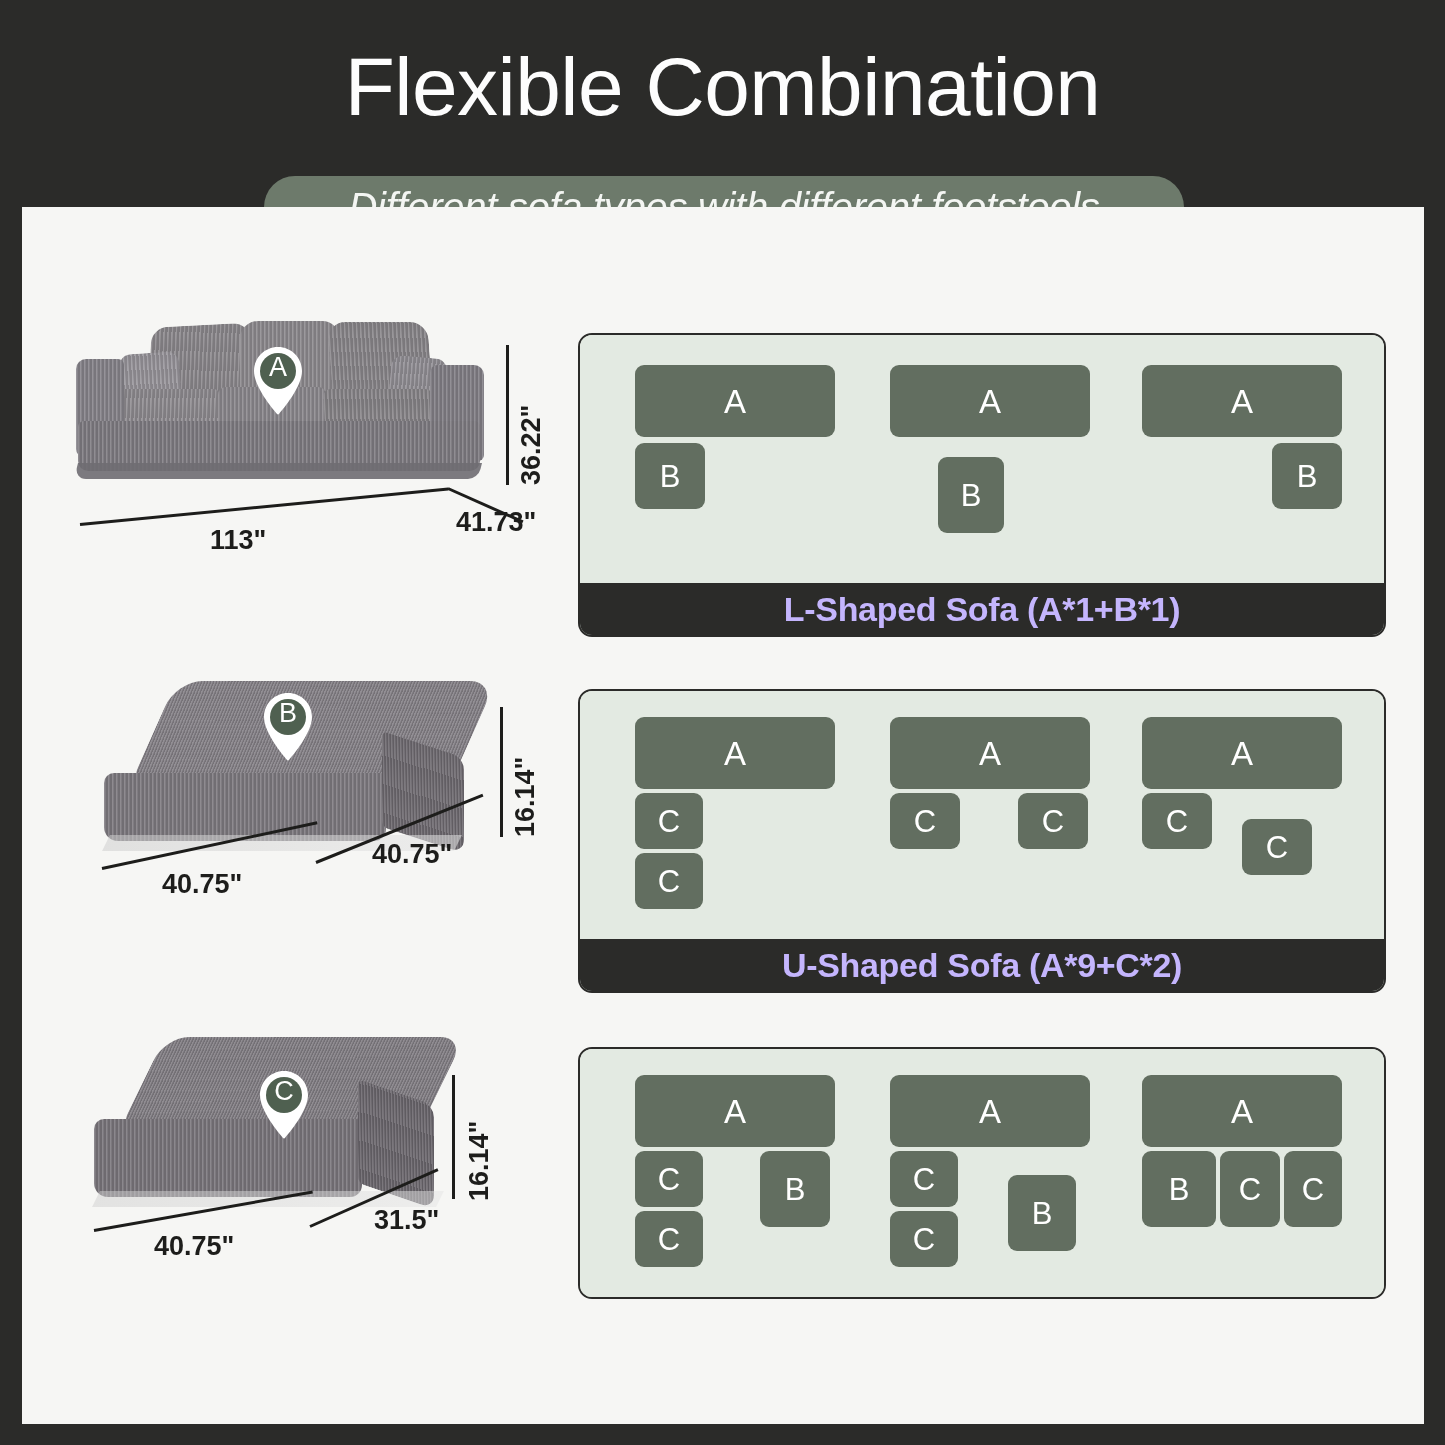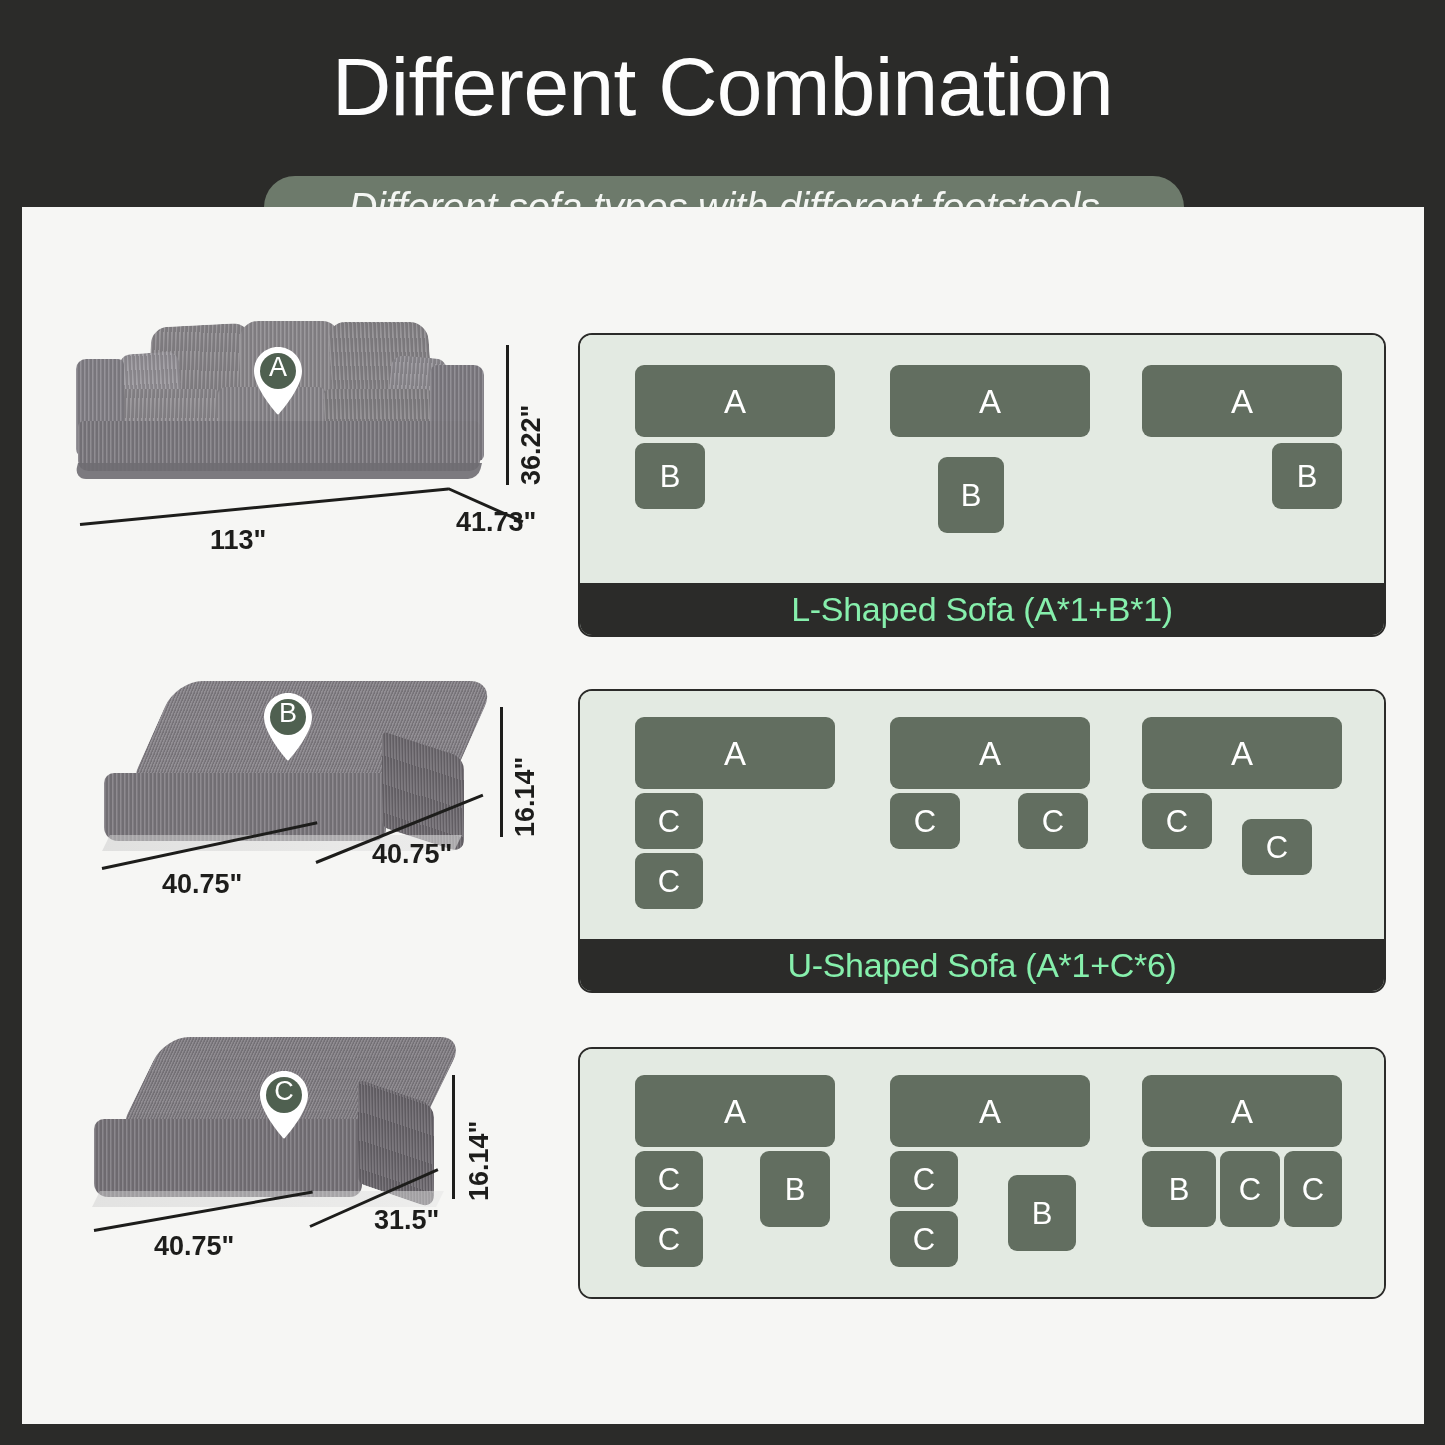--- a/index.html
+++ b/index.html
@@ -104,23 +104,23 @@
     position:relative;
     height:248px;
     background:#e3eae2;
   }
   .card-footer {
     height:52px;
     background:#2b2b29;
     display:flex; align-items:center; justify-content:center;
   }
   .card-footer span {
-    color:#86efac;
+    color:#c4b5fd;
     font-size:34px;
-    font-weight:400;
+    font-weight:700;
     letter-spacing:-0.3px;
     white-space:nowrap;
   }
 
   
   .cfg { position:absolute; top:0; height:248px; }
   .blk {
     position:absolute;
     background:#626e60;
     border-radius:9px;
@@ -153,21 +153,21 @@
   }
 
   .dline { position:absolute; background:#1d1d1b; }
 </style>
 </head>
 <body>
 
 <div id="frame">
 
   <div id="header">
-    <div id="title">Different Combination</div>
+    <div id="title">Flexible Combination</div>
     <div id="subtitle-pill">
       <span id="subtitle-text">Different sofa types with different footstools</span>
     </div>
   </div>
 
   <div id="panel">
 
     <div class="product" style="left:30px; top:110px; height:230px;">
 
       <div class="sofa-wrap" style="left:20px; top:0px; width:420px; height:190px;">
@@ -292,21 +292,21 @@
             <div class="blk small" style="left: 55px; top: 162px; width: 68px; height: 56px;">C</div>
             <div class="blk" style="left: 310px; top: 26px; width: 200px; height: 72px;">A</div>
             <div class="blk small" style="left: 310px; top: 102px; width: 70px; height: 56px;">C</div>
             <div class="blk small" style="left: 438px; top: 102px; width: 70px; height: 56px;">C</div>
             <div class="blk" style="left: 562px; top: 26px; width: 200px; height: 72px;">A</div>
             <div class="blk small" style="left: 562px; top: 102px; width: 70px; height: 56px;">C</div>
             <div class="blk small" style="left: 662px; top: 128px; width: 70px; height: 56px;">C</div>
           </div>
       </div>
       <div class="card-footer">
-        <span>U-Shaped Sofa (A*1+C*6)</span>
+        <span>U-Shaped Sofa (A*9+C*2)</span>
       </div>
     </div>
 
     <div class="card" style="left:556px; top:840px;">
       <div class="card-body">
         <div class="cfg" id="c2cfg" style="left: 0px; width: 804px;">
             <div class="blk" style="left: 55px; top: 26px; width: 200px; height: 72px;">A</div>
             <div class="blk small" style="left: 55px; top: 102px; width: 68px; height: 56px;">C</div>
             <div class="blk small" style="left: 55px; top: 162px; width: 68px; height: 56px;">C</div>
             <div class="blk small" style="left: 180px; top: 102px; width: 70px; height: 76px;">B</div>

